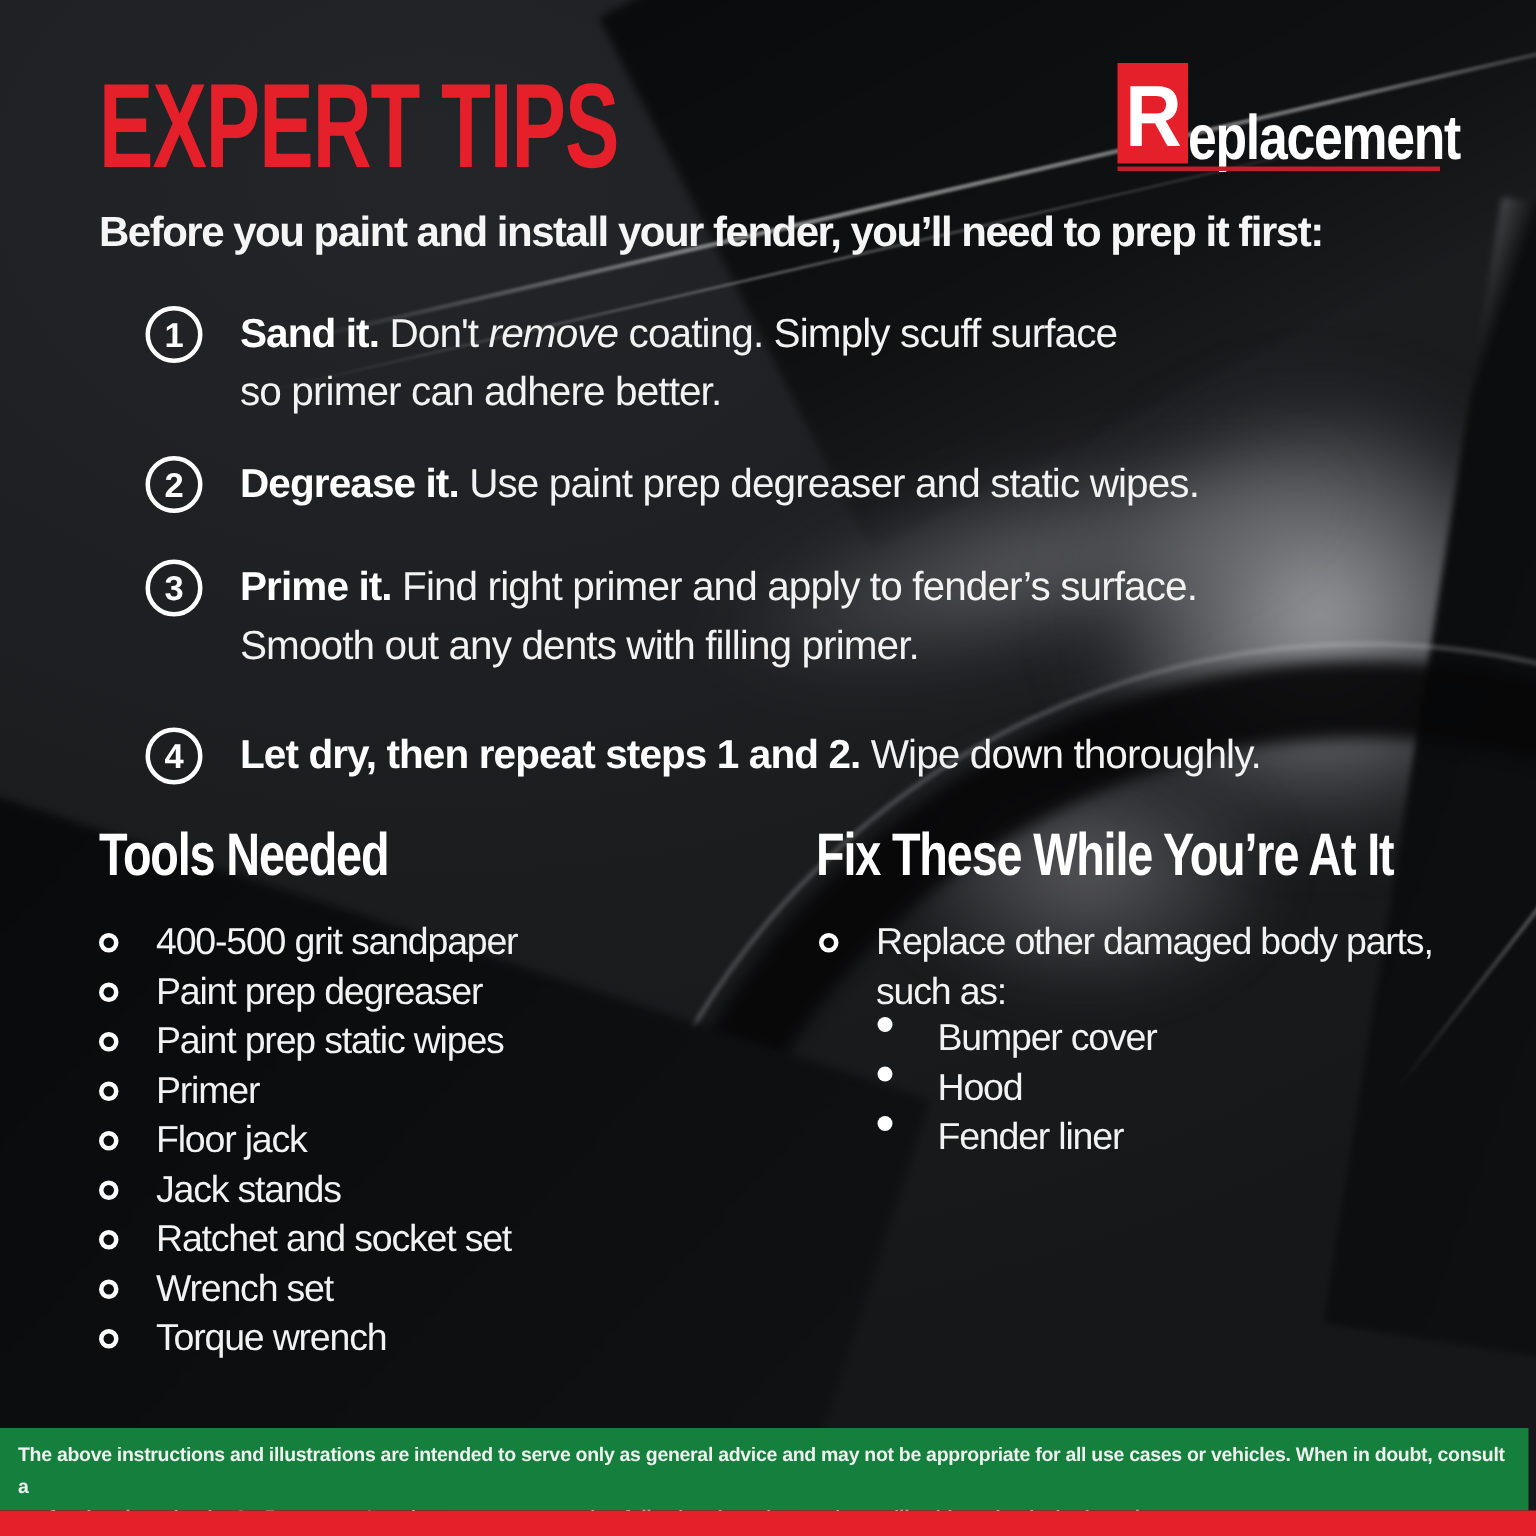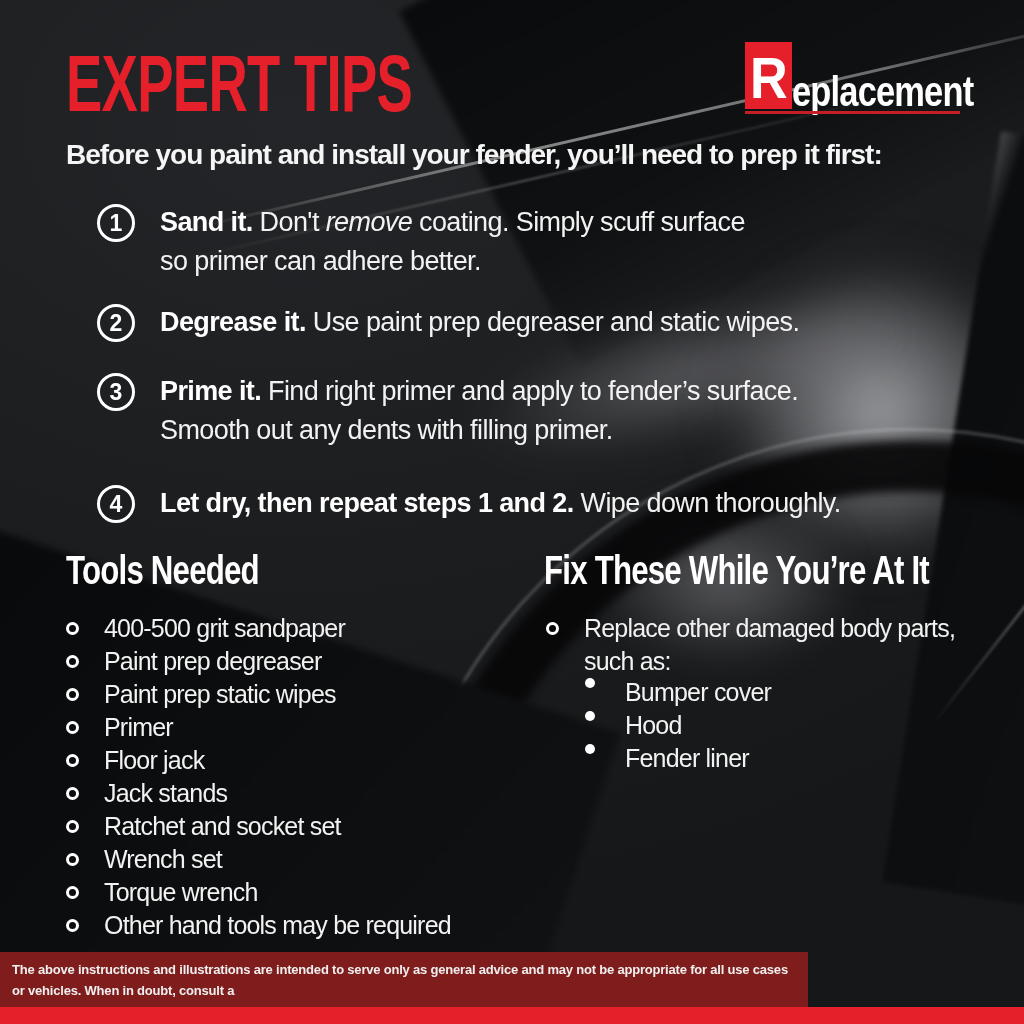--- a/index.html
+++ b/index.html
@@ -85,21 +85,21 @@
   }
   .fix-block{position:absolute;left:546px;top:612px;}
   .fix-item{display:flex;align-items:flex-start;color:#f2f2f2;font-size:25px;letter-spacing:-.8px;line-height:33px;}
   .fix-item .ring-bullet{margin-top:10px;}
   .fix-text{width:390px;}
   .sub-list{margin-left:39px;margin-top:0;}
   .sub-list li{height:33px;display:flex;color:#f2f2f2;font-size:25px;letter-spacing:-.8px;}
   .dot-bullet{flex:0 0 auto;width:10px;height:10px;border-radius:50%;background:#fff;margin-right:30px;}
   
   .disclaimer-bar{
-    position:absolute;left:0;top:952px;width:808px;height:55px;background:#7f1d1d;z-index:3;
+    position:absolute;left:0;top:952px;width:1019px;height:55px;background:#15803d;z-index:3;
     box-sizing:border-box;padding:7px 12px 0 12px;
   }
   .disclaimer-bar p{margin:0;color:#efefef;font-weight:bold;font-size:13px;letter-spacing:-.2px;line-height:21px;}
   .red-bar-bottom{position:absolute;left:0;top:1007px;width:1024px;height:17px;background:#e6202a;z-index:3;}
 </style>
 </head>
 <body>
 
 <div class="canvas">
 
@@ -189,24 +189,20 @@
           <span class="ring-bullet"></span>
           <span>Ratchet and socket set</span>
         </li>
       <li>
           <span class="ring-bullet"></span>
           <span>Wrench set</span>
         </li>
       <li>
           <span class="ring-bullet"></span>
           <span>Torque wrench</span>
-        </li>
-      <li>
-          <span class="ring-bullet"></span>
-          <span>Other hand tools may be required</span>
         </li>
     </ul>
 
     <h2 class="col-head head-right">Fix These While You’re At It</h2>
     <div class="fix-block">
       <div class="fix-item">
         <span class="ring-bullet"></span>
         <span class="fix-text">Replace other damaged body parts, such as:</span>
       </div>
       <ul class="sub-list">

